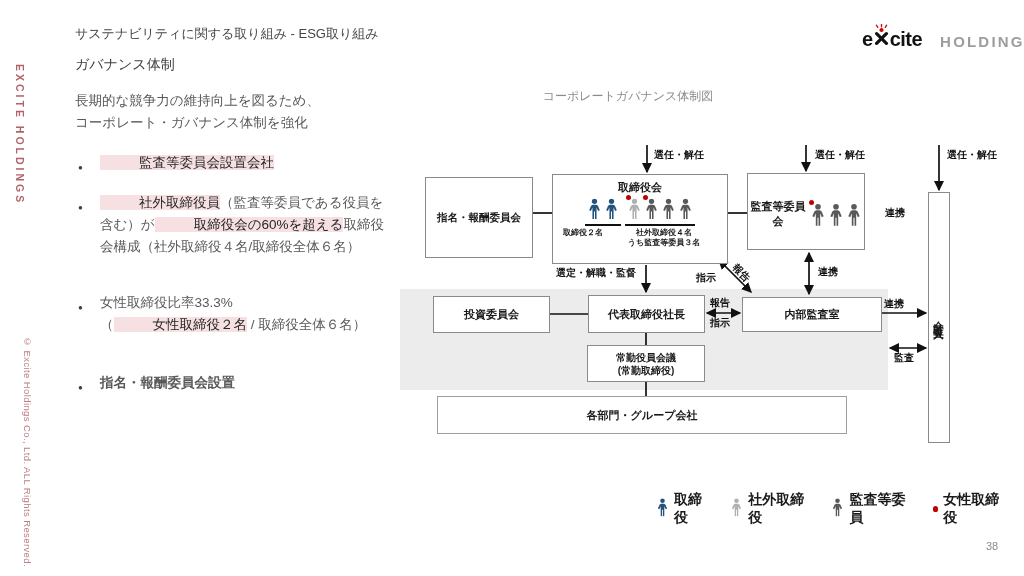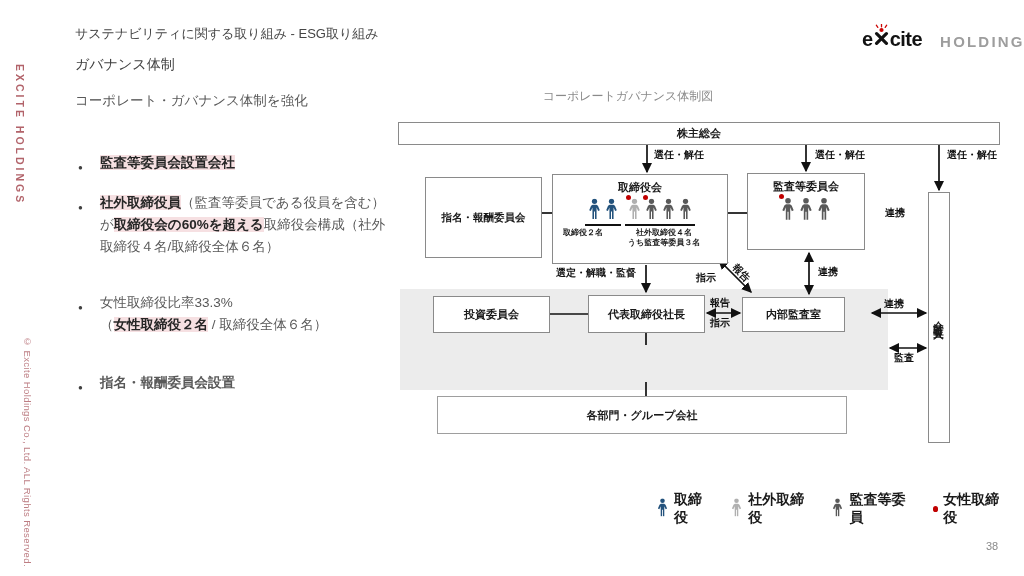--- a/index.html
+++ b/index.html
@@ -28,37 +28,37 @@
   
   .logo{position:absolute;left:862px;top:24px;display:flex;align-items:flex-end;}
   .logo .blk{font-size:20px;font-weight:bold;color:#121212;letter-spacing:-.5px;line-height:20px;}
   .logo .xmark{display:inline-block;margin:0 1px;}
   .logo .gry{font-size:15px;font-weight:bold;color:#9d9d9d;letter-spacing:2.2px;margin-left:6px;line-height:14px;padding-left:12px;}
   
   .intro{position:absolute;left:75px;top:90px;font-size:13.5px;line-height:22px;color:#595959;}
   ul.bullets{position:absolute;left:78px;top:0;margin:0;padding:0;list-style:none;width:318px;}
   ul.bullets li{position:absolute;padding-left:22px;font-size:13.5px;line-height:22px;color:#595959;}
   ul.bullets li::before{content:"●";position:absolute;left:0;top:5px;font-size:8px;color:#404040;}
-  .hl{background:var(--highlight-pink);font-weight:bold;color:#262626;}
+  .hl{background:var(--highlight-pink);font-weight:normal;color:#262626;padding-left:39px;}
   li.b1{top:152px;} li.b2{top:192px;} li.b3{top:292px;} li.b4{top:372px;font-weight:bold;}
   
   .diagram{position:absolute;left:398px;top:85px;width:612px;height:450px;}
   .dg-title{position:absolute;left:0;top:3px;width:460px;text-align:center;font-size:12px;color:#8a8a8a;}
   .grayzone{position:absolute;left:2px;top:204px;width:488px;height:101px;background:#ececec;}
   .bx{position:absolute;background:#fff;border:1px solid #8a8a8a;display:flex;align-items:center;justify-content:center;
       font-size:11px;font-weight:bold;color:#1a1a1a;text-align:center;box-sizing:border-box;}
   .bx-shareholders{left:0;top:37px;width:602px;height:23px;}
-  .bx-nomination{left:27px;top:92px;width:117px;height:81px;font-size:10.5px;}
+  .bx-nomination{left:27px;top:92px;width:108px;height:81px;font-size:10.5px;}
   .bx-board{left:154px;top:89px;width:176px;height:90px;flex-direction:column;justify-content:flex-start;padding-top:5px;}
-  .bx-auditcmt{left:349px;top:88px;width:118px;height:77px;flex-direction:column;justify-content:flex-start;padding-top:5px;}
+  .bx-auditcmt{left:349px;top:88px;width:118px;height:77px;flex-direction:row;justify-content:flex-start;padding-top:5px;}
   .bx-auditor{left:530px;top:107px;width:22px;height:251px;}
   .bx-auditor span{writing-mode:vertical-rl;letter-spacing:2px;font-size:10.5px;}
   .bx-invest{left:35px;top:211px;width:117px;height:37px;}
   .bx-president{left:190px;top:210px;width:117px;height:38px;}
-  .bx-internal{left:344px;top:212px;width:103px;height:35px;}
+  .bx-internal{left:344px;top:212px;width:140px;height:35px;}
   .bx-execmeet{left:189px;top:260px;width:118px;height:37px;flex-direction:column;font-size:10px;line-height:13px;}
   .bx-depts{left:39px;top:311px;width:410px;height:38px;border-color:#9e9e9e;}
   
   .psn{display:inline-block;}
   .pwrap{position:relative;display:inline-block;}
   .fdot{position:absolute;width:5px;height:5px;border-radius:50%;background:var(--female-red);left:-1px;top:-3px;}
   .c-dir{color:var(--director-blue);} .c-out{color:var(--outside-gray);} .c-com{color:var(--committee-gray);}
   .iconrow{display:flex;align-items:flex-end;margin-top:3px;}
   .grp{display:flex;gap:2px;padding:0 2px 0 2px;}
   .grp1{border-bottom:2px solid #111;padding-bottom:2px;}
@@ -111,20 +111,21 @@
         <line x1="2.6" y1="9.6" x2="12.4" y2="19.4"></line>
         <line x1="12.4" y1="9.6" x2="2.6" y2="19.4"></line>
       </g>
     </svg>
   </span>
   <span class="blk">cite</span>
   <span class="gry">HOLDINGS</span>
 </div>
 
 <div class="intro">
+  <div>長期的な競争力の維持向上を図るため、</div>
   <div>コーポレート・ガバナンス体制を強化</div>
 </div>
 
 <ul class="bullets">
   <li class="b1">
     <span class="hl">監査等委員会設置会社</span>
   </li>
   <li class="b2">
     <span class="hl">社外取締役員</span><span>（監査等委員である役員を含む）が</span><span class="hl">取締役会の60%を超える</span><span>取締役会構成（社外取締役４名/取締役全体６名）</span>
   </li>
@@ -153,21 +154,20 @@
       <line x1="309" y1="228" x2="342" y2="228" marker-start="url(#arr)" marker-end="url(#arr)"></line>
       <line x1="411" y1="168" x2="411" y2="209" marker-start="url(#arr)" marker-end="url(#arr)"></line>
       <line x1="152" y1="229" x2="190" y2="229"></line>
       <line x1="248" y1="248" x2="248" y2="260"></line>
       <line x1="248" y1="297" x2="248" y2="311"></line>
       <line x1="474" y1="228" x2="528" y2="228" marker-start="url(#arr)" marker-end="url(#arr)"></line>
       <line x1="492" y1="263" x2="528" y2="263" marker-start="url(#arr)" marker-end="url(#arr)"></line>
     </g>
   </svg>
 
-  <div class="bx bx-shareholders">株主総会</div>
 
   <div class="bx bx-nomination">指名・報酬委員会</div>
 
   <div class="bx bx-board">
     <div>取締役会</div>
     <div class="iconrow">
       <span class="grp grp1">
         <span class="pwrap c-dir"><svg class="psn" width="15" height="22" viewBox="0 0 24 34">
               <use href="#psn"></use>
             </svg></span>
@@ -217,20 +217,24 @@
   </div>
 
   <div class="bx bx-auditor">
       <span>会計監査人</span>
     </div>
 
   <div class="bx bx-invest">投資委員会</div>
   <div class="bx bx-president">代表取締役社長</div>
   <div class="bx bx-internal">内部監査室</div>
 
+  <div class="bx bx-execmeet">
+    <div>常勤役員会議</div>
+    <div>(常勤取締役)</div>
+  </div>
 
   <div class="bx bx-depts">各部門・グループ会社</div>
 
   <div class="flb" style="left:256px;top:63px;">選任・解任</div>
   <div class="flb" style="left:417px;top:63px;">選任・解任</div>
   <div class="flb" style="left:549px;top:63px;">選任・解任</div>
   <div class="flb" style="left:158px;top:181px;">選定・解職・監督</div>
   <div class="flb" style="left:298px;top:186px;">指示</div>
   <div class="flb rot45" style="left:336px;top:174px;">報告</div>
   <div class="flb" style="left:312px;top:211px;">報告</div>

